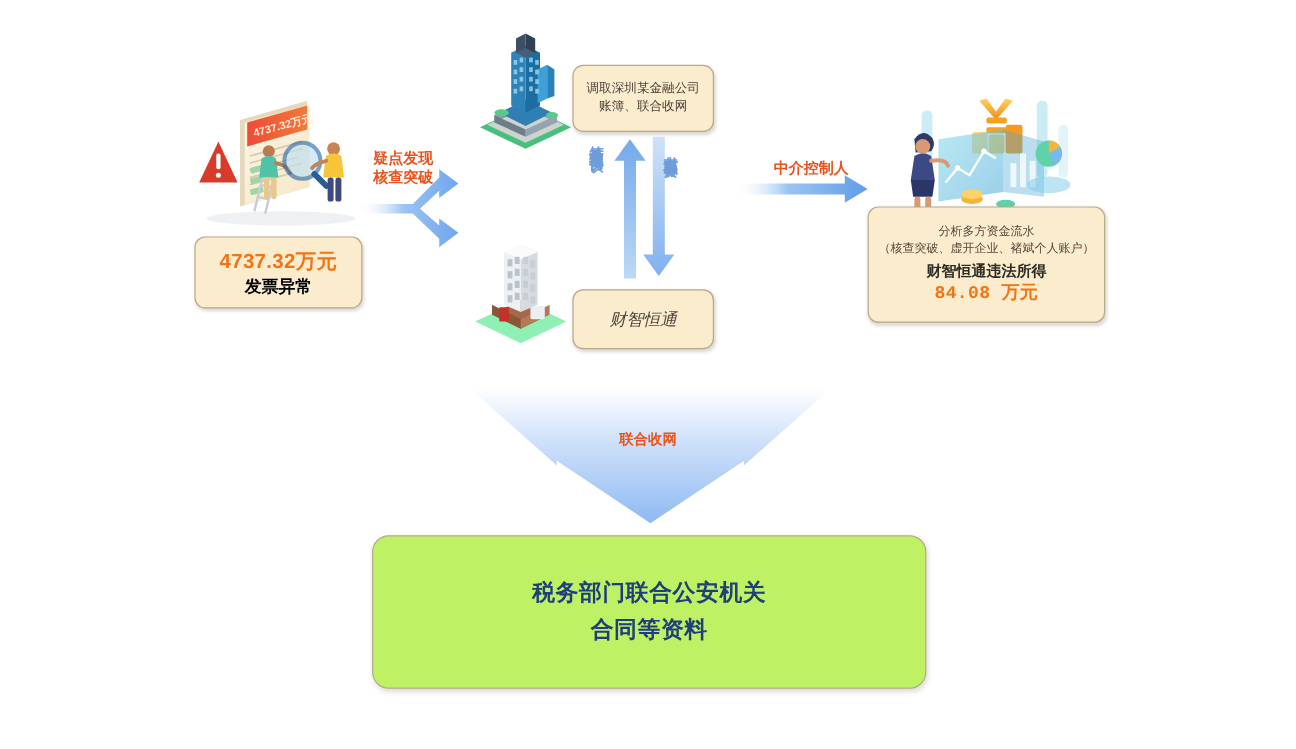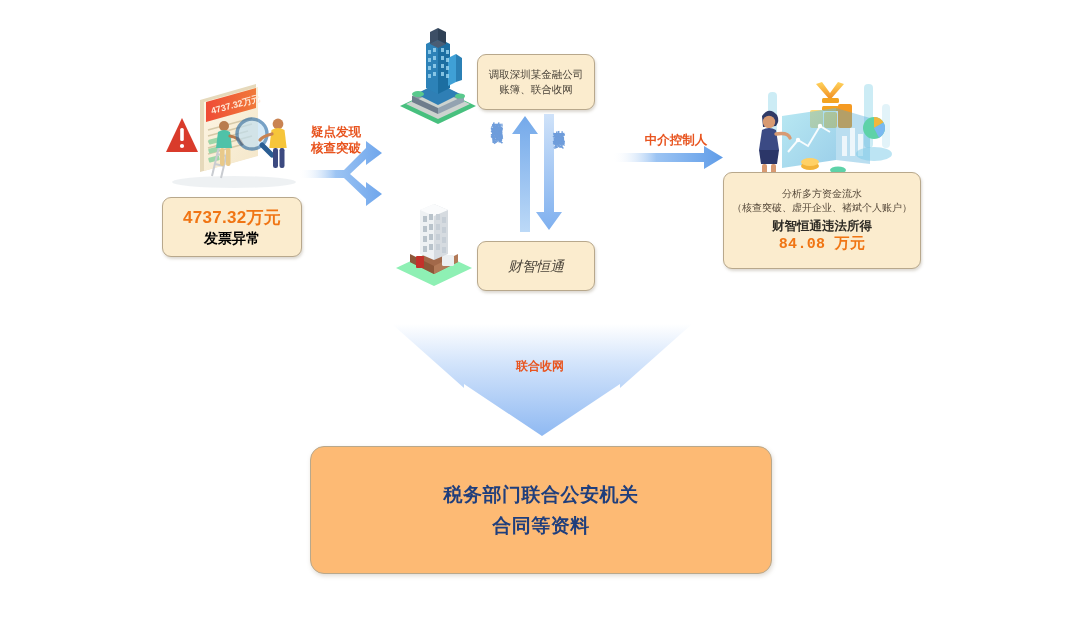--- a/index.html
+++ b/index.html
@@ -49,21 +49,21 @@
 
   #box-result{left:723px;top:172px;width:198px;height:97px;}
   #box-result .l1{font-size:10px;line-height:14px;color:#56493a;}
   #box-result .l2{font-size:10px;line-height:14px;color:#56493a;}
   #box-result .l3{font-size:12.5px;line-height:18px;color:#2e2b25;font-weight:bold;margin-top:2px;}
   #box-result .l4{font-size:15px;line-height:19px;font-family:Liberation Mono, monospace;}
 
   #box-final{
     left:310px;top:446px;width:462px;height:128px;
     border-radius:14px;border:1.2px solid #b8a88c;
-    background:#fdba74;
+    background:#bef264;
     display:flex;flex-direction:column;align-items:center;justify-content:center;
     box-shadow:1px 2px 4px rgba(130,115,90,.25);
     box-sizing:border-box;
   }
   #box-final .fline{
     color:#1f3e7c;font-weight:bold;font-size:19px;line-height:31px;letter-spacing:.5px;
   }
 
   
   .olabel{

